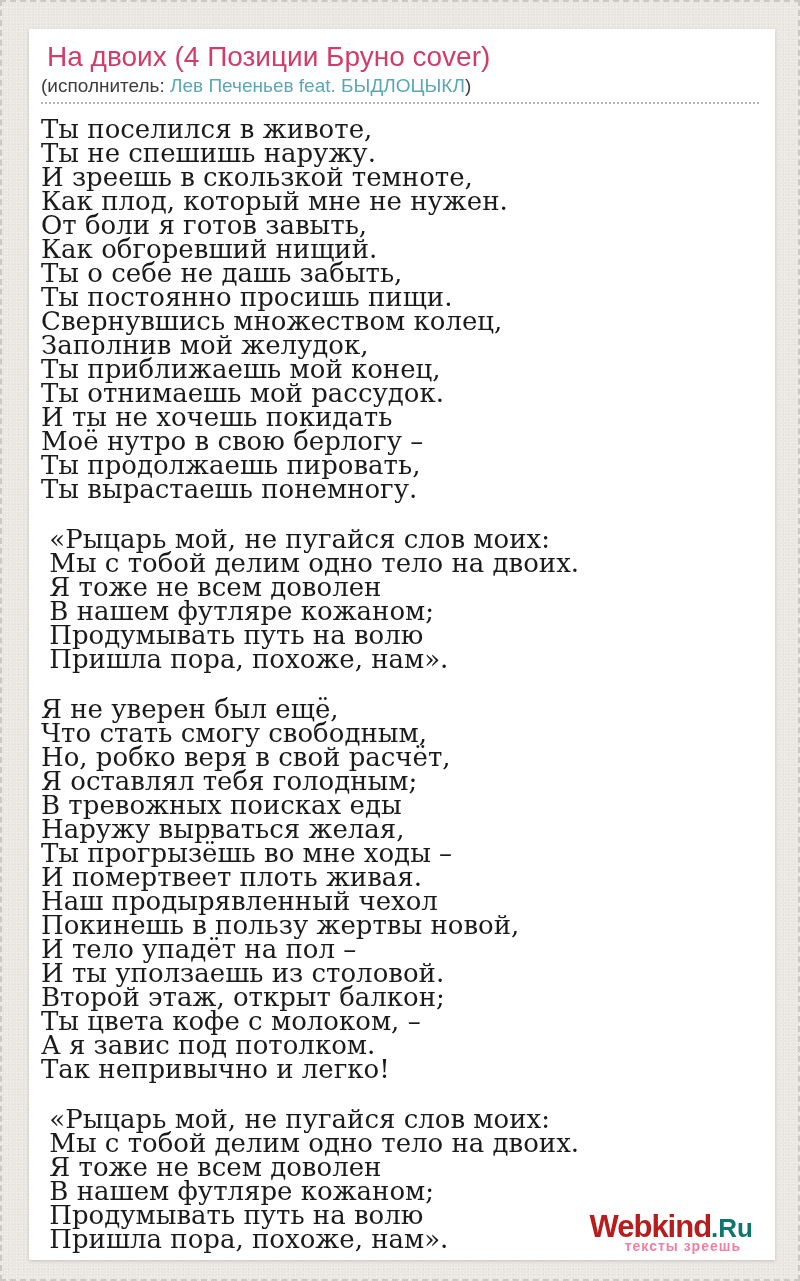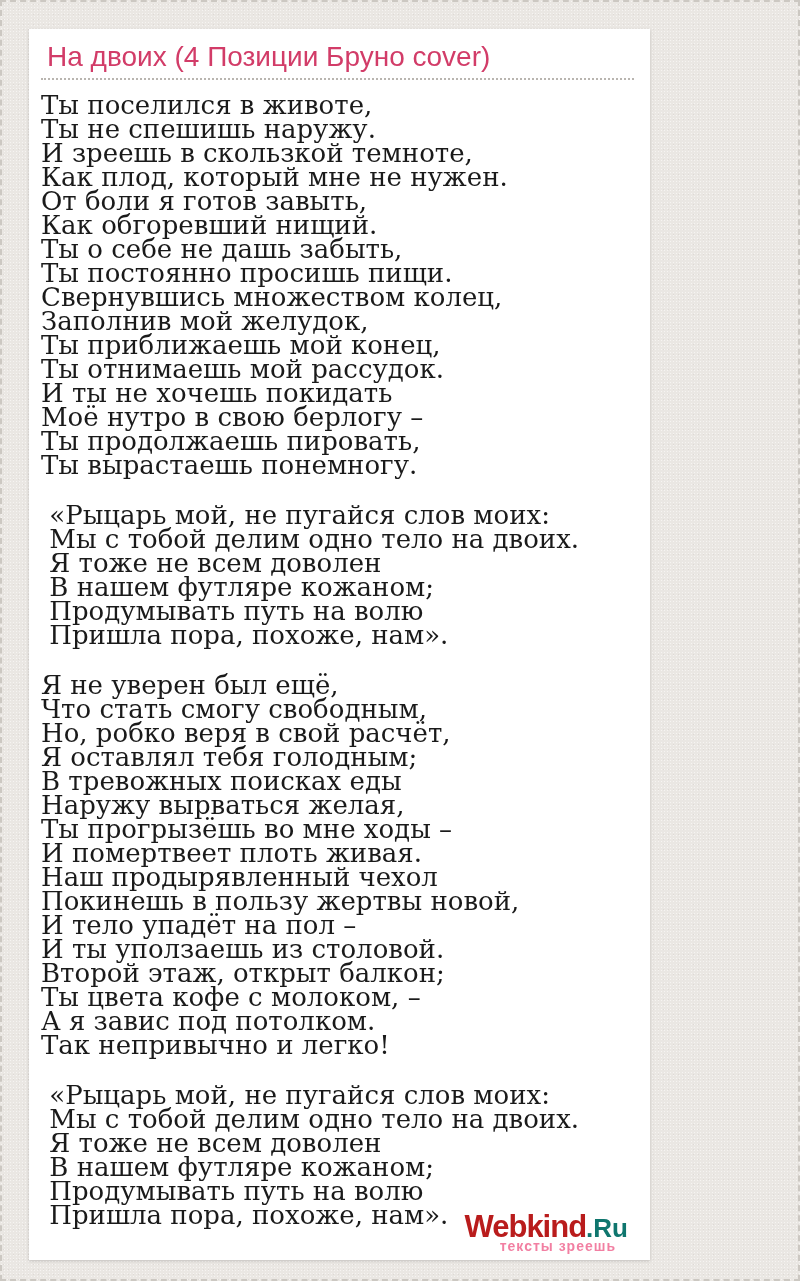--- a/index.html
+++ b/index.html
@@ -20,21 +20,21 @@
     position: absolute;
     inset: 0;
     border: 2px dashed #ccc8c2;
     box-sizing: border-box;
     pointer-events: none;
   }
   .card {
     position: absolute;
     left: 29px;
     top: 29px;
-    width: 621px;
+    width: 746px;
     height: 1231px;
     box-sizing: border-box;
     background: #ffffff;
     box-shadow: 0 1px 3px rgba(0,0,0,0.18);
     padding: 8px 16px 0 12px;
     overflow: hidden;
   }
   h1.title {
     margin: 4px 0 2px 6px;
     font-size: 28px;
@@ -99,20 +99,21 @@
 </style>
 </head>
 <body>
 
 <div class="page-border"></div>
 
 <div class="card">
 
   <h1 class="title">На двоих (4 Позиции Бруно cover)</h1>
 
+  <div class="subtitle"><span>(исполнитель: </span><a>Лев Печеньев feat. БЫДЛОЦЫКЛ</a><span>)</span></div>
 
   <hr class="separator">
 
   <div class="lyrics"><p class="stanza"><span>Ты поселился в животе,</span><br><span>Ты не спешишь наружу.</span><br><span>И зреешь в скользкой темноте,</span><br><span>Как плод, который мне не нужен.</span><br><span>От боли я готов завыть,</span><br><span>Как обгоревший нищий.</span><br><span>Ты о себе не дашь забыть,</span><br><span>Ты постоянно просишь пищи.</span><br><span>Свернувшись множеством колец,</span><br><span>Заполнив мой желудок,</span><br><span>Ты приближаешь мой конец,</span><br><span>Ты отнимаешь мой рассудок.</span><br><span>И ты не хочешь покидать</span><br><span>Моё нутро в свою берлогу –</span><br><span>Ты продолжаешь пировать,</span><br><span>Ты вырастаешь понемногу.</span></p><p class="stanza"><span> «Рыцарь мой, не пугайся слов моих:</span><br><span> Мы с тобой делим одно тело на двоих.</span><br><span> Я тоже не всем доволен</span><br><span> В нашем футляре кожаном;</span><br><span> Продумывать путь на волю</span><br><span> Пришла пора, похоже, нам».</span></p><p class="stanza"><span>Я не уверен был ещё,</span><br><span>Что стать смогу свободным,</span><br><span>Но, робко веря в свой расчёт,</span><br><span>Я оставлял тебя голодным;</span><br><span>В тревожных поисках еды</span><br><span>Наружу вырваться желая,</span><br><span>Ты прогрызёшь во мне ходы –</span><br><span>И помертвеет плоть живая.</span><br><span>Наш продырявленный чехол</span><br><span>Покинешь в пользу жертвы новой,</span><br><span>И тело упадёт на пол –</span><br><span>И ты уползаешь из столовой.</span><br><span>Второй этаж, открыт балкон;</span><br><span>Ты цвета кофе с молоком, –</span><br><span>А я завис под потолком.</span><br><span>Так непривычно и легко!</span></p><p class="stanza"><span> «Рыцарь мой, не пугайся слов моих:</span><br><span> Мы с тобой делим одно тело на двоих.</span><br><span> Я тоже не всем доволен</span><br><span> В нашем футляре кожаном;</span><br><span> Продумывать путь на волю</span><br><span> Пришла пора, похоже, нам».</span></p></div>
 
   <a class="footer-logo"><span class="logo-main">Webkind</span><span class="logo-suffix">.Ru</span><span class="logo-tagline">тексты зреешь</span></a>
 
 </div>
 
 </body></html>

